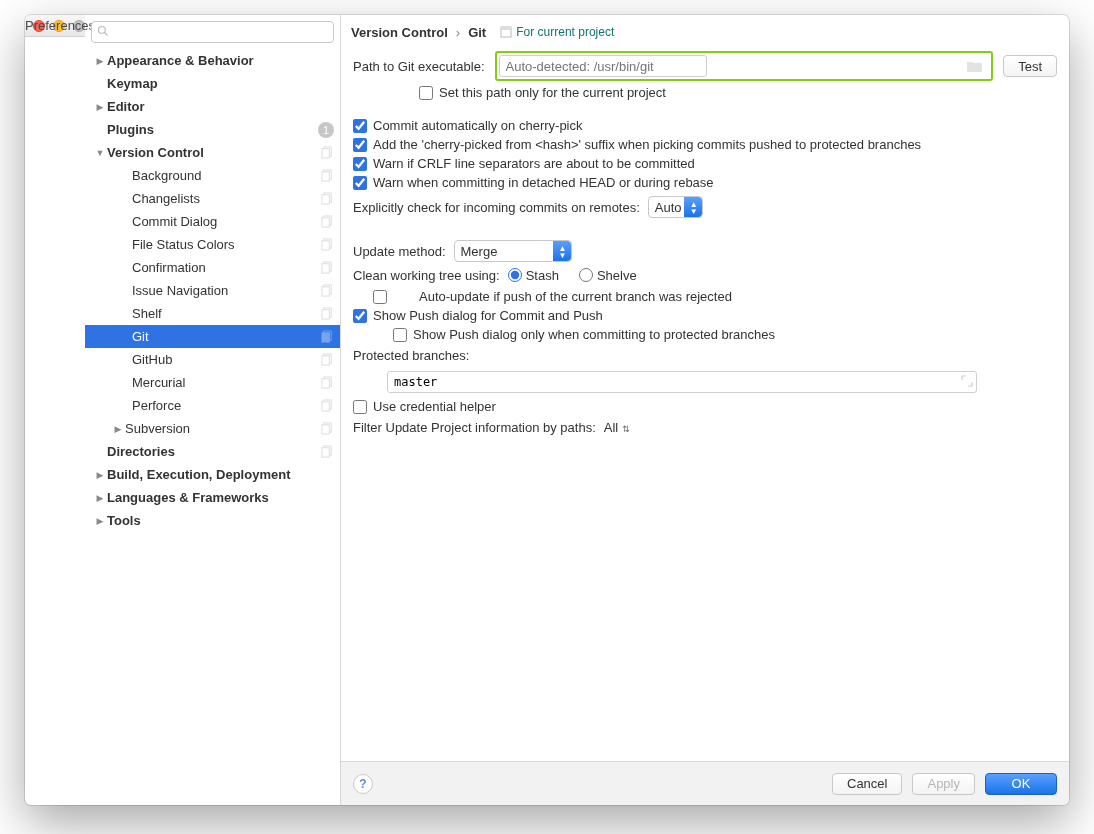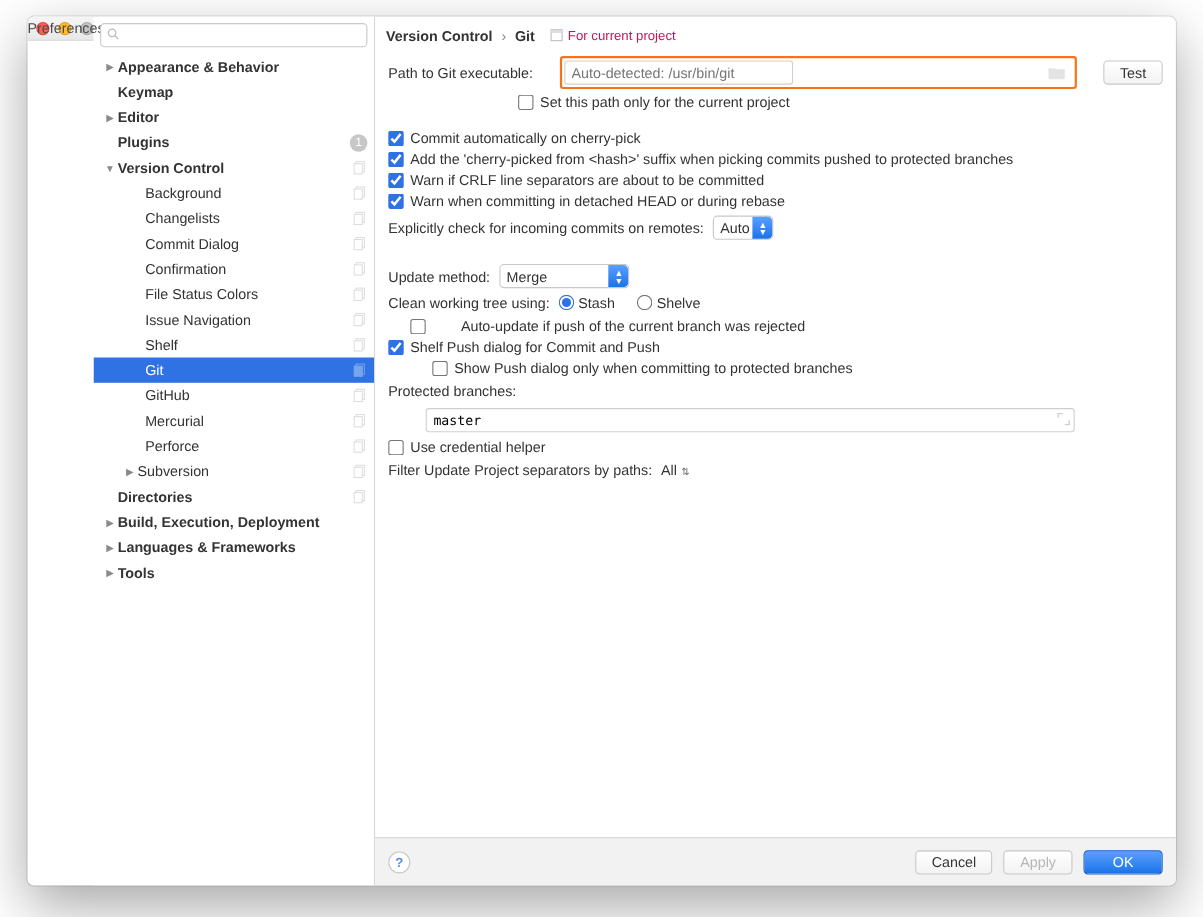--- a/index.html
+++ b/index.html
@@ -63,27 +63,27 @@
   .lvl2 { padding-left: 35px;}
 
   .main { flex:1; display:flex; flex-direction:column; min-width:0;}
   .crumbbar {
     height:28px; border-bottom:0; display:flex; align-items:center;
     padding:6px 10px 0 10px; gap:8px;
   }
   .crumb { font-weight:700; font-size:13px; color:#333;}
   .crumb.sub { font-weight:700;}
   .crumb-sep { color:#888;}
-  .for-project { color:#be185d; font-size:12px; display:flex; align-items:center; gap:4px; margin-left:6px;}
+  .for-project { color:#0f766e; font-size:12px; display:flex; align-items:center; gap:4px; margin-left:6px;}
   .content { padding:8px 12px 12px 12px; flex:1; overflow:auto; font-size:13px; color:#333;}
   .fld { display:flex; align-items:center; gap:8px; margin:6px 0; flex-wrap:wrap;}
   .fld label.lab { color:#333;}
-  .path-row { display:flex; align-items:center; gap:24px;}
+  .path-row { display:flex; align-items:center; gap:10px;}
   .path-box {
-    flex:1; border:2px solid #f97316; border-radius:3px; padding:2px;
+    flex:1; border:2px solid #84cc16; border-radius:3px; padding:2px;
     display:flex; align-items:center;
   }
   .path-input {
     flex:1; height:22px; border:1px solid #cfcfcf; border-radius:3px;
     padding:0 24px 0 6px; color:#9a9a9a; background:#fff; font-size:13px;
     position:relative;
   }
   .path-input-wrap{ position:relative; flex:1;}
   .folder-icon{ position:absolute; right:6px; top:4px; width:16px; height:14px; opacity:0.4;}
   .btn {
@@ -196,29 +196,29 @@
           <div class="row lvl2">
             <span class="arrow"></span>
             <span class="label">Commit Dialog</span>
             <svg class="copy-icon" viewBox="0 0 14 14">
               <rect x="3" y="1" width="8" height="10" fill="none" stroke="#999"></rect>
               <rect x="1" y="3" width="8" height="10" fill="#fff" stroke="#999"></rect>
             </svg>
           </div>
           <div class="row lvl2">
             <span class="arrow"></span>
+            <span class="label">File Status Colors</span>
+            <svg class="copy-icon" viewBox="0 0 14 14">
+              <rect x="3" y="1" width="8" height="10" fill="none" stroke="#999"></rect>
+              <rect x="1" y="3" width="8" height="10" fill="#fff" stroke="#999"></rect>
+            </svg>
+          </div>
+          <div class="row lvl2">
+            <span class="arrow"></span>
             <span class="label">Confirmation</span>
-            <svg class="copy-icon" viewBox="0 0 14 14">
-              <rect x="3" y="1" width="8" height="10" fill="none" stroke="#999"></rect>
-              <rect x="1" y="3" width="8" height="10" fill="#fff" stroke="#999"></rect>
-            </svg>
-          </div>
-          <div class="row lvl2">
-            <span class="arrow"></span>
-            <span class="label">File Status Colors</span>
             <svg class="copy-icon" viewBox="0 0 14 14">
               <rect x="3" y="1" width="8" height="10" fill="none" stroke="#999"></rect>
               <rect x="1" y="3" width="8" height="10" fill="#fff" stroke="#999"></rect>
             </svg>
           </div>
           <div class="row lvl2">
             <span class="arrow"></span>
             <span class="label">Issue Navigation</span>
             <svg class="copy-icon" viewBox="0 0 14 14">
               <rect x="3" y="1" width="8" height="10" fill="none" stroke="#999"></rect>
@@ -316,21 +316,21 @@
           <div class="path-box">
             <div class="path-input-wrap">
               <input class="path-input" placeholder="Auto-detected: /usr/bin/git" style="">
               <svg class="folder-icon" viewBox="0 0 16 14">
                   <path d="M1 3h5l1 1h8v8a1 1 0 0 1-1 1H1a1 1 0 0 1-1-1V3z" fill="#bbb"></path>
                 </svg>
             </div>
           </div>
           <button class="btn">Test</button>
         </div>
-        <div class="chk" style="margin-left:118px;">
+        <div class="chk" style="margin-left:66px;">
           <input type="checkbox" style="">
           <span>Set this path only for the current project</span>
         </div>
 
         <div class="section-gap"></div>
 
         <div class="chk">
             <input type="checkbox" checked="" style="">
             <span>Commit automatically on cherry-pick</span>
           </div>
@@ -376,21 +376,21 @@
               <span>Shelve</span>
             </label>
         </div>
 
         <div class="chk indent1">
             <input type="checkbox" style="">
             <span>Auto-update if push of the current branch was rejected</span>
           </div>
         <div class="chk">
             <input type="checkbox" checked="" style="">
-            <span>Shelf Push dialog for Commit and Push</span>
+            <span>Show Push dialog for Commit and Push</span>
           </div>
         <div class="chk indent2">
             <input type="checkbox" style="">
             <span>Show Push dialog only when committing to protected branches</span>
           </div>
 
         <div class="fld">
           <label class="lab">Protected branches:</label>
           <div style="position:relative;padding-left:34px;">
             <input class="txt" value="master" style="">
@@ -399,21 +399,21 @@
               </svg>
           </div>
         </div>
 
         <div class="chk">
             <input type="checkbox" style="">
             <span>Use credential helper</span>
           </div>
 
         <div class="fld">
-          <label class="lab">Filter Update Project separators by paths:</label>
+          <label class="lab">Filter Update Project information by paths:</label>
           <span><span>All</span><span class="plain-caret">⇅</span></span>
         </div>
       </div>
 
       <div class="footer">
         <div class="help">?</div>
         <div class="spacer"></div>
         <button class="btn">Cancel</button>
         <button class="btn disabled">Apply</button>
         <button class="btn primary" style="width:72px;">OK</button>

